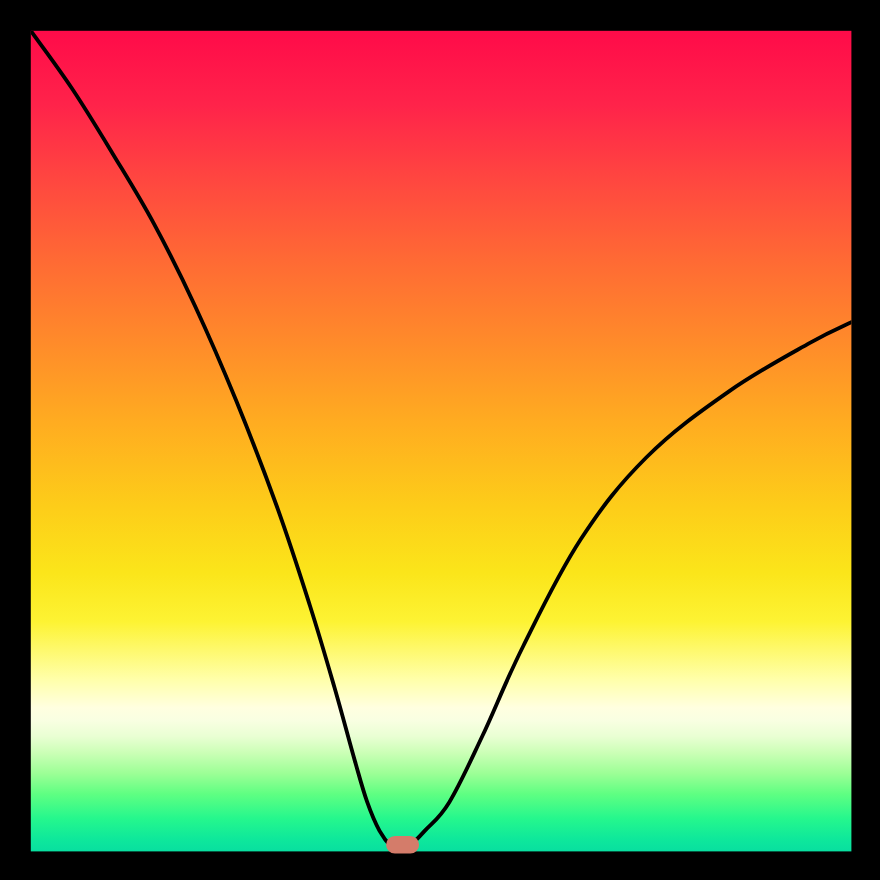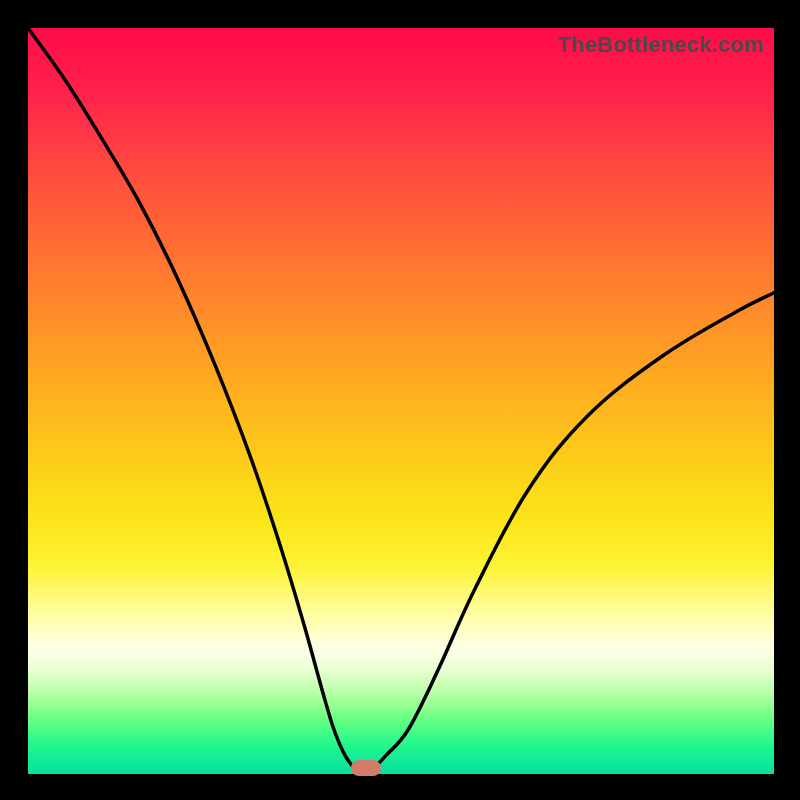--- a/index.html
+++ b/index.html
@@ -70,19 +70,18 @@
     border-radius: 10px;
     background: #d47c6a;
     transform: translate(-50%, -50%);
   }
 </style>
 </head>
 <body>
 
 <div class="frame">
   <div class="plot">
-    <div class="watermark">TheBottleneck.com</div>
     <svg class="curve" viewBox="0 0 746 746" preserveAspectRatio="none">
       <path id="curve-path" fill="none" stroke="#000" stroke-width="3.5" stroke-linecap="round" stroke-linejoin="round" d="M 0 0 C 6.714 9.399599999999984, 23.872000000000003 32.07799999999992, 37.300000000000004 52.219999999999914 C 50.72800000000001 72.36199999999991, 61.17200000000001 89.74379999999996, 74.60000000000001 111.89999999999998 C 88.028 134.0562, 98.472 150.46819999999994, 111.89999999999999 175.30999999999995 C 125.32799999999999 200.15179999999995, 135.77200000000002 221.03979999999996, 149.20000000000002 249.90999999999997 C 162.62800000000001 278.7802, 173.072 302.8014, 186.5 335.7 C 199.928 368.5986, 211.71479999999997 399.11, 223.79999999999998 432.68 C 235.8852 466.25, 244.24040000000002 492.65840000000003, 253.64000000000001 522.2 C 263.0396 551.7416000000001, 268.6346 571.2868, 276.02 596.8 C 283.4054 622.3131999999999, 289.2988 645.1408, 294.67 663.94 C 300.0412 682.7392000000001, 301.8316 689.8262, 305.85999999999996 701.24 C 309.88839999999993 712.6538, 313.0216 719.9646, 317.05 727.35 C 321.07840000000004 734.7354, 324.88300000000004 738.913, 328.24 742.27 C 331.597 745.627, 333.01439999999997 746, 335.7 746 C 338.3856 746, 339.13160000000005 745.627, 343.16 742.27 C 347.1884 738.913, 351.366 734.7354, 358.08 727.35 C 364.794 719.9646, 371.06039999999996 716.6822, 380.46 701.24 C 389.8596 685.7978, 398.2148 667.0731999999999, 410.3 641.56 C 422.3852 616.0468, 431.48639999999995 591.7272, 447.59999999999997 559.5 C 463.7136 527.2728, 479.67800000000005 493.40439999999995, 499.82000000000005 462.52 C 519.9620000000001 431.6356, 535.3296 412.09040000000005, 559.5 387.92 C 583.6704 363.7496, 607.244 347.03919999999994, 634.1 328.23999999999995 C 660.956 309.44079999999997, 688.558 294.8938, 708.6999999999999 283.48 C 728.8419999999999 272.06620000000004, 739.286 268.187, 746 264.83"></path>
     </svg>
     <div class="marker" id="min-marker" style="left: 337.938px; top: 740.032px;"></div>
   </div>
 </div>
 
 </body></html>

